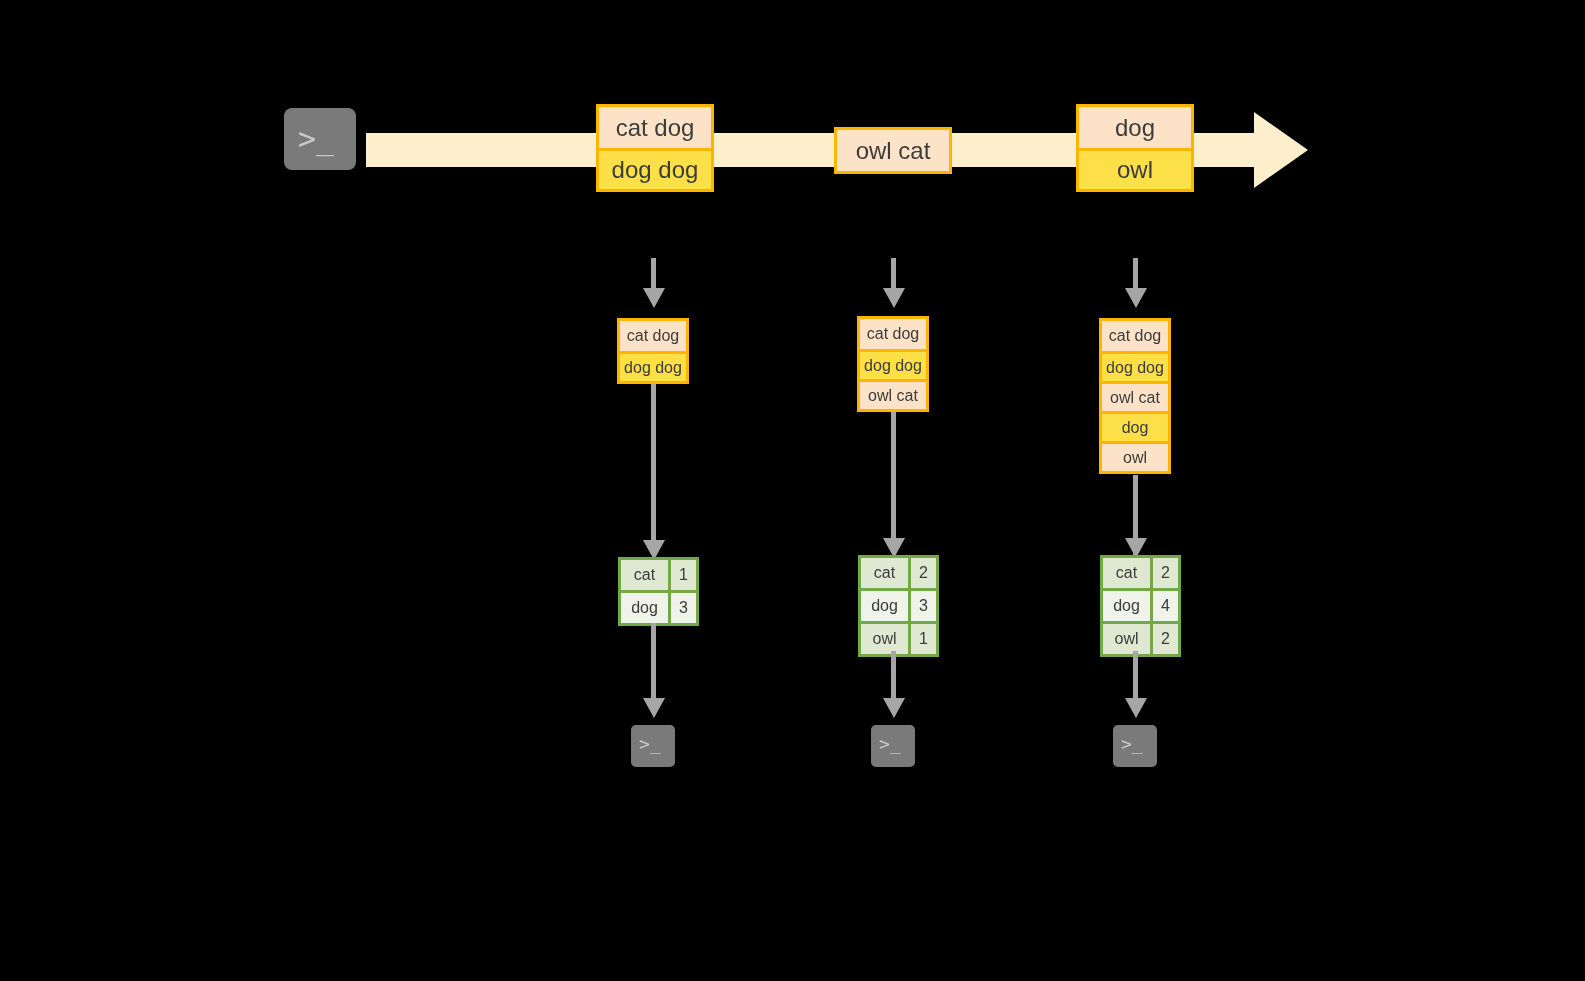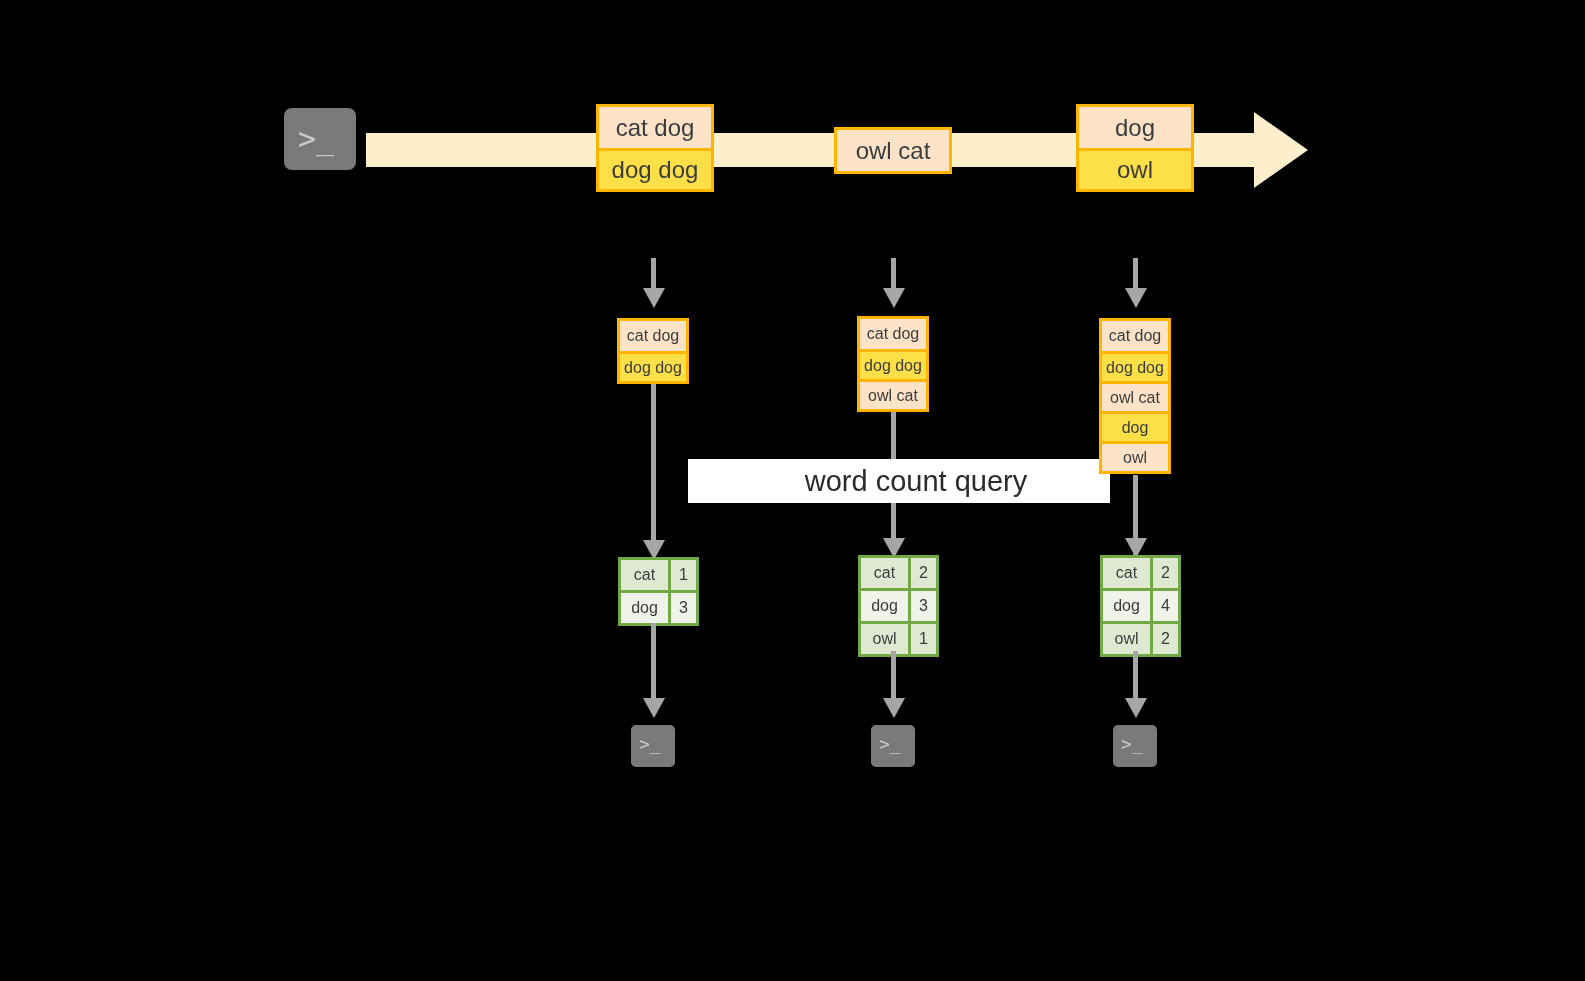--- a/index.html
+++ b/index.html
@@ -248,23 +248,20 @@
     <div class="hatch"></div>
     <div class="prompt">&gt;_</div>
   </div>
 
   <div class="conn" style="left:1133px; top:258px; height:32px;"></div>
   <div class="conn-head" style="left:1125px; top:288px;"></div>
 
   <div class="conn" style="left:1133px; top:475px; height:80px;"></div>
   <div class="conn-head" style="left:1125px; top:538px;"></div>
 
-  <div class="banner">
-    <div class="banner-text">word count query</div>
-  </div>
 
   <div class="evt-stack sm" style="left:1099px; top:318px; width:72px;">
     <div class="evt-row dark">cat dog</div>
     <div class="evt-row light">dog dog</div>
     <div class="evt-row dark">owl cat</div>
     <div class="evt-row light">dog</div>
     <div class="evt-row dark">owl</div>
   </div>
 
   <div class="kv-table" style="left:1100px; top:555px;">

